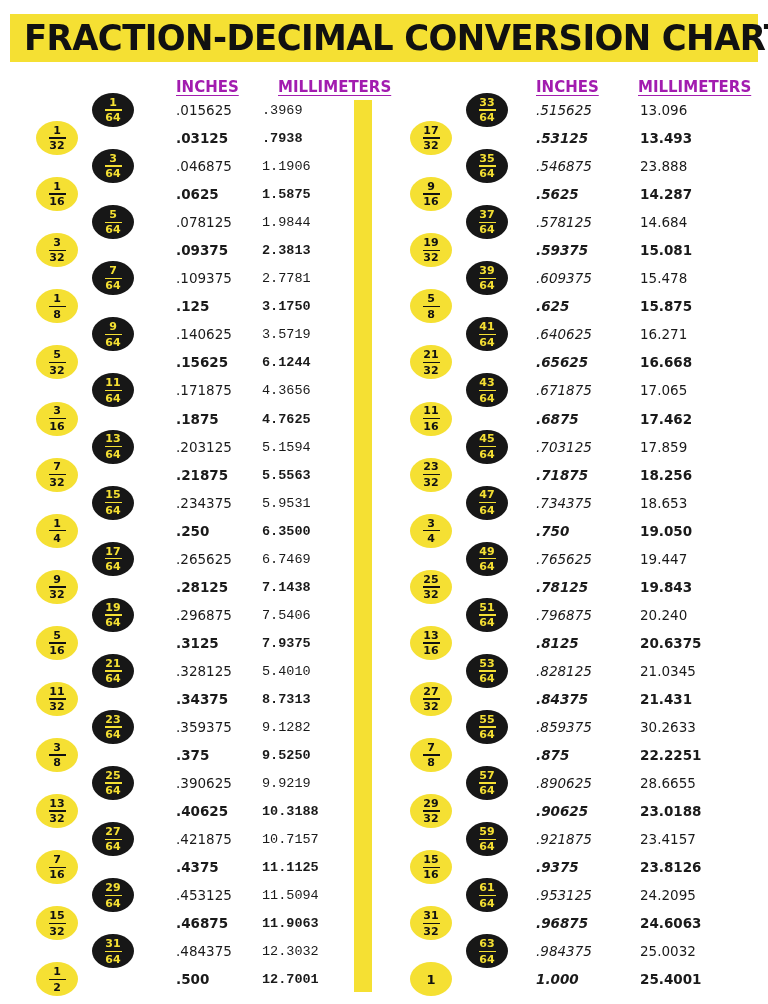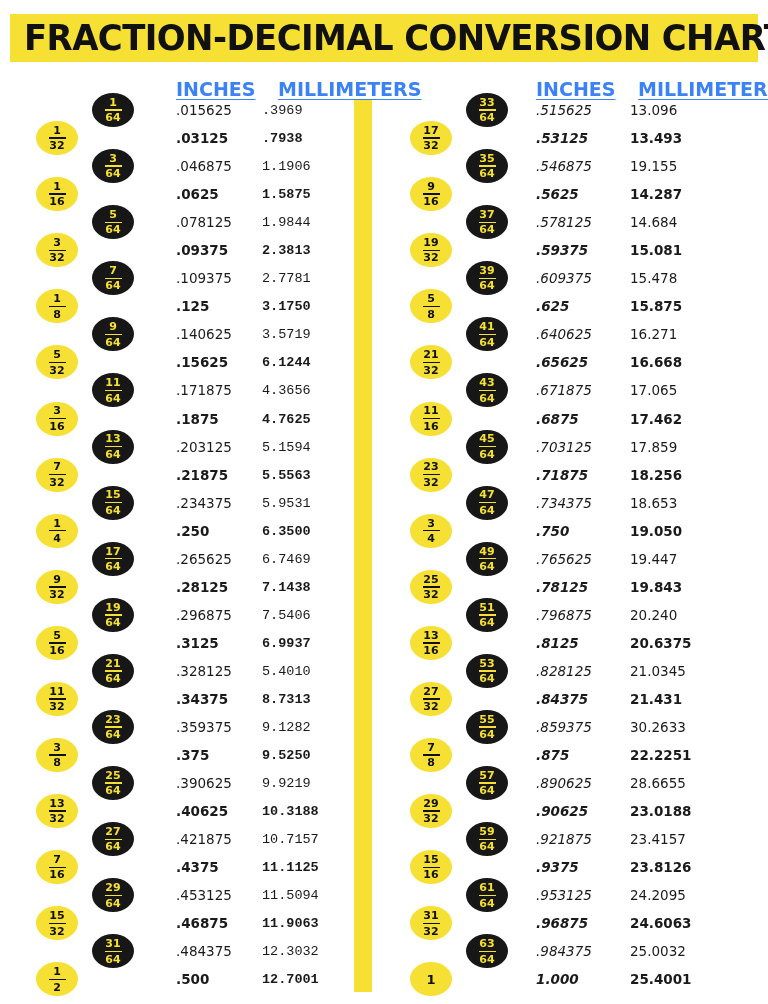--- a/index.html
+++ b/index.html
@@ -41,22 +41,22 @@
   
   .col-heads {
     position: absolute;
     top: 78px; left: 0;
     width: 768px; height: 20px;
   }
   .col-head {
     position: absolute;
     font-family: "DejaVu Sans", sans-serif;
     font-weight: bold;
-    font-size: 19px;
-    color: #3b82f6;
+    font-size: 15px;
+    color: #a21caf;
     text-decoration: underline;
     text-underline-offset: 3px;
   }
   .ch-in-l  { left: 176px; top: 0; }
   .ch-mm-l  { left: 278px; top: 0; }
   .ch-in-r  { left: 536px; top: 0; }
   .ch-mm-r  { left: 638px; top: 0; }
 
   
   .divider {
@@ -121,21 +121,21 @@
     top: 50%;
     transform: translateY(-50%);
     font-family: "DejaVu Sans", sans-serif;
     font-size: 13.5px;
     color: #1a1a1a;
     white-space: nowrap;
   }
   .panel-left  .dec { left: 176px; }
   .panel-left  .mm  { left: 262px; font-family: Liberation Mono, monospace; }
   .panel-right .dec { left: 142px; font-style: italic; }
-  .panel-right .mm  { left: 236px; }
+  .panel-right .mm  { left: 246px; }
   .bold { font-weight: bold; }
 </style>
 </head>
 <body>
 
 <div id="page">
 
   <div class="header">
     <div class="header-title">FRACTION-DECIMAL CONVERSION CHART</div>
 
@@ -322,21 +322,21 @@
         <div class="dec">.296875</div>
         <div class="mm">7.5406</div>
       </div>
       <div class="row">
         <div class="frac yellow pos-a">
           <div class="num">5</div>
           <div class="bar"></div>
           <div class="den">16</div>
         </div>
         <div class="dec bold">.3125</div>
-        <div class="mm bold">6.9937</div>
+        <div class="mm bold">7.9375</div>
       </div>
       <div class="row">
         <div class="frac black pos-b">
           <div class="num">21</div>
           <div class="bar"></div>
           <div class="den">64</div>
         </div>
         <div class="dec">.328125</div>
         <div class="mm">5.4010</div>
       </div>
@@ -459,21 +459,21 @@
         <div class="dec bold">.53125</div>
         <div class="mm bold">13.493</div>
       </div>
       <div class="row">
         <div class="frac black pos-b">
           <div class="num">35</div>
           <div class="bar"></div>
           <div class="den">64</div>
         </div>
         <div class="dec">.546875</div>
-        <div class="mm">19.155</div>
+        <div class="mm">23.888</div>
       </div>
       <div class="row">
         <div class="frac yellow pos-a">
           <div class="num">9</div>
           <div class="bar"></div>
           <div class="den">16</div>
         </div>
         <div class="dec bold">.5625</div>
         <div class="mm bold">14.287</div>
       </div>

